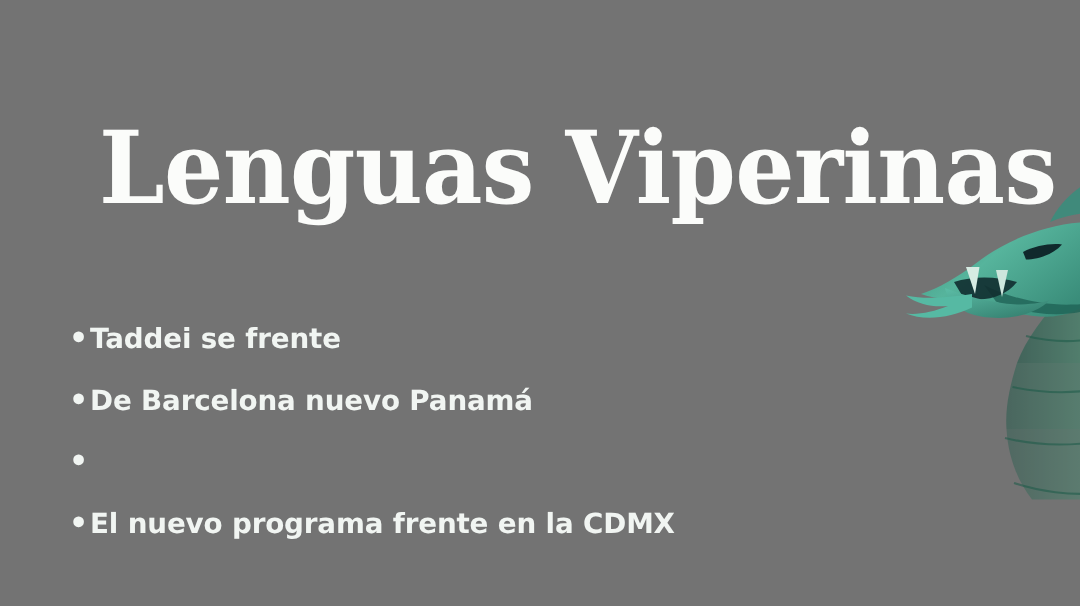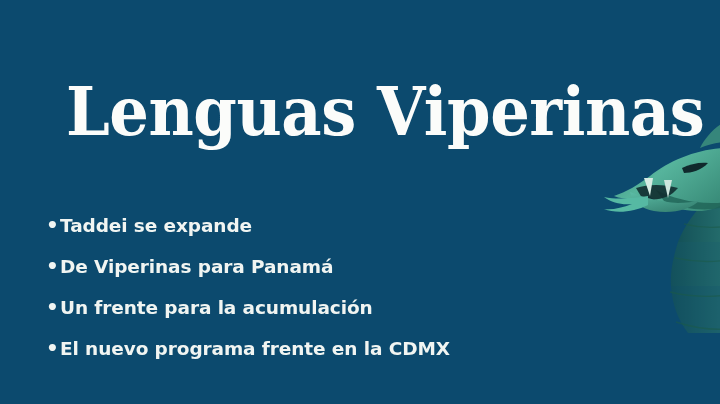--- a/index.html
+++ b/index.html
@@ -6,21 +6,21 @@
   html, body {
     margin: 0;
     padding: 0;
     background: #0e2326;
   }
   #slide {
     position: relative;
     width: 720px;
     height: 404px;
     overflow: hidden;
-    background: #0c4a6e;
+    background: #737373;
     font-family: "Liberation Sans", sans-serif;
     -webkit-font-smoothing: antialiased;
   }
 
   
   .snake-art {
     position: absolute;
     top: 0;
     right: 0;
     width: 160px;
@@ -152,29 +152,28 @@
 
       <path d="M168 120 C 156 126, 146 136, 140 148 C 150 144, 160 142, 168 142 Z" fill="#3b8d7c" opacity="0.9"></path>
     </g>
   </svg>
 
   <h1 class="title">Lenguas Viperinas</h1>
 
   <ul class="bullet-list">
     <li class="bullet-item">
       <span class="bullet-dot">•</span>
-      <span class="bullet-text">Taddei se expande</span>
+      <span class="bullet-text">Taddei se frente</span>
     </li>
     <li class="bullet-item">
       <span class="bullet-dot">•</span>
-      <span class="bullet-text">De Viperinas para Panamá</span>
+      <span class="bullet-text">De Barcelona nuevo Panamá</span>
     </li>
     <li class="bullet-item">
       <span class="bullet-dot">•</span>
-      <span class="bullet-text">Un frente para la acumulación</span>
     </li>
     <li class="bullet-item">
       <span class="bullet-dot">•</span>
       <span class="bullet-text">El nuevo programa frente en la CDMX</span>
     </li>
   </ul>
 
 </div>
 
 </body></html>

